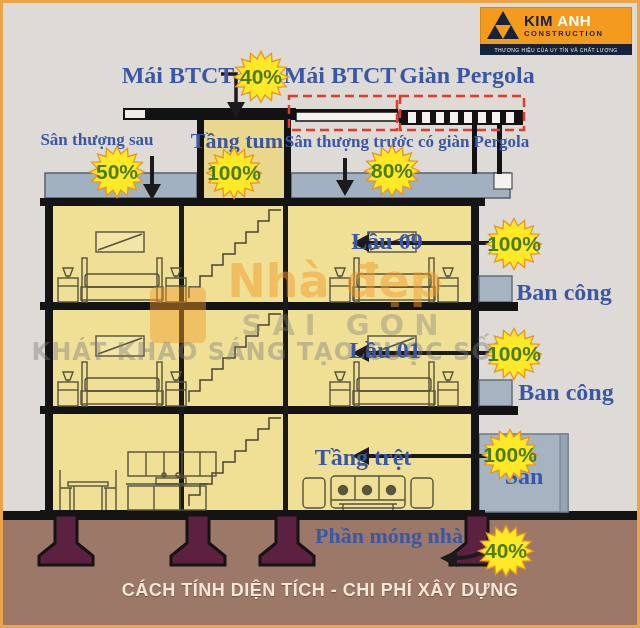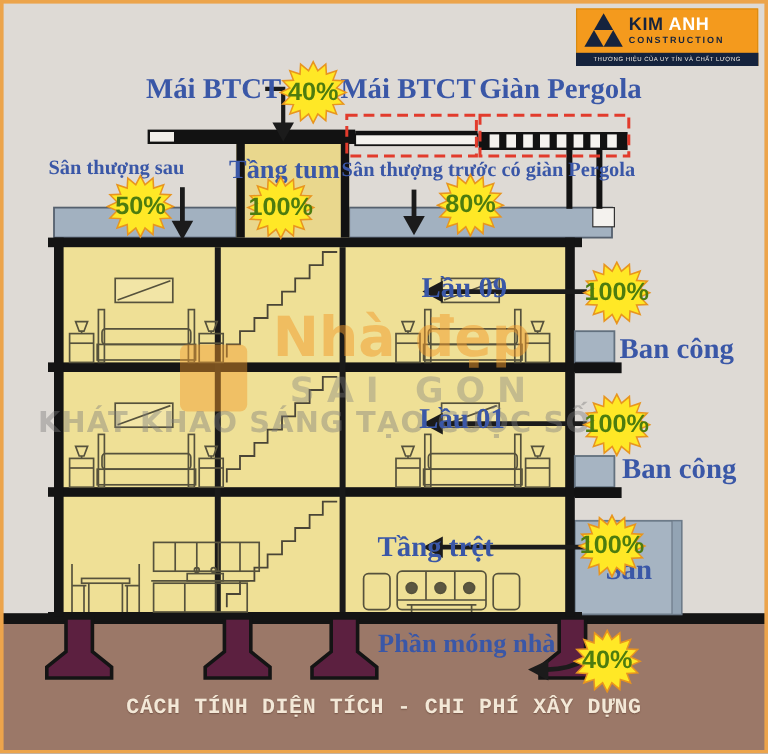--- a/index.html
+++ b/index.html
@@ -32,21 +32,21 @@
         box-shadow:0 0 0 1px #d88a10 inset;}
   #logo .row{display:flex;align-items:center;gap:4px;padding:3px 4px 0 6px;}
   #logo .names{display:flex;flex-direction:column;line-height:1;}
   #logo .brand{font-weight:bold;font-size:15px;letter-spacing:.5px;}
   #logo .brand .kim{color:#15233d;} #logo .brand .anh{color:#ffffff;}
   #logo .constr{font-weight:bold;font-size:7.5px;letter-spacing:1.6px;color:#15233d;margin-top:2px;text-align:center;}
   #logo .tagline{height:11px;background:#15233d;color:#f4efe6;font-size:5px;letter-spacing:.4px;
         display:flex;align-items:center;justify-content:center;white-space:nowrap;overflow:hidden;}
 
   #title{position:absolute;left:320px;top:590px;transform:translate(-50%,-50%);z-index:4;
-        font-family:Liberation Mono, monospace;font-weight:bold;font-size:18px;color:#f3e8d7;
+        font-family:Liberation Sans, sans-serif;font-weight:bold;font-size:18px;color:#f3e8d7;
         letter-spacing:.5px;white-space:nowrap;text-shadow:0 1px 1px rgba(60,30,20,.4);}
 </style>
 </head>
 <body>
 
 <div id="canvas">
   <div id="frame"></div>
 
   <svg id="scene" width="640" height="628" viewBox="0 0 640 628">
     <defs>

